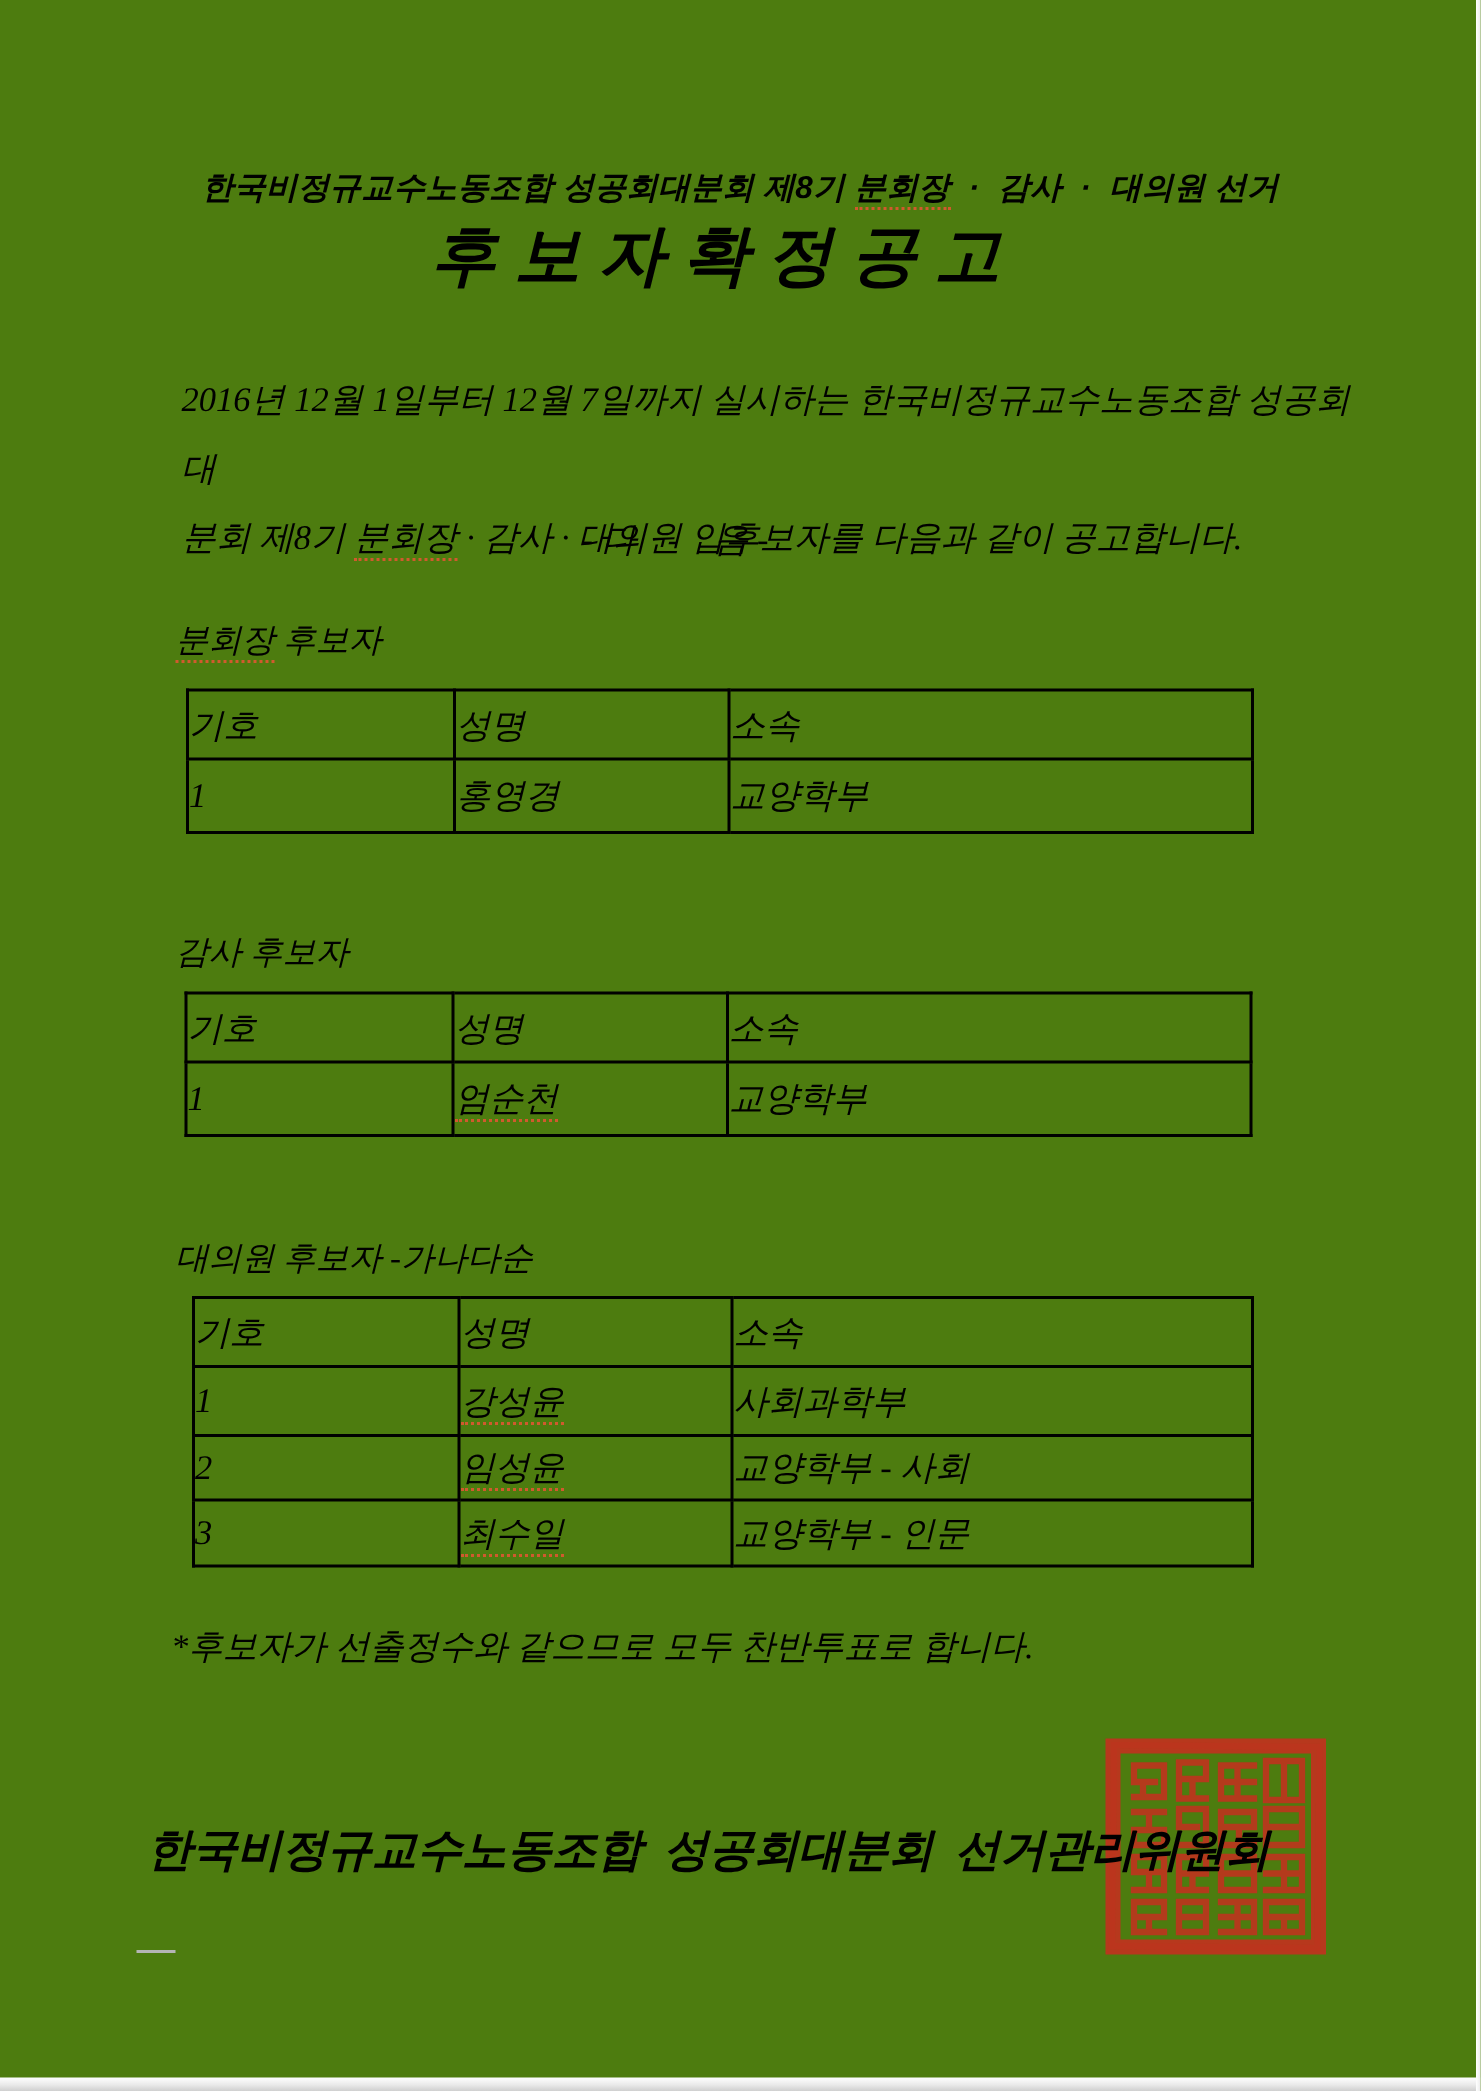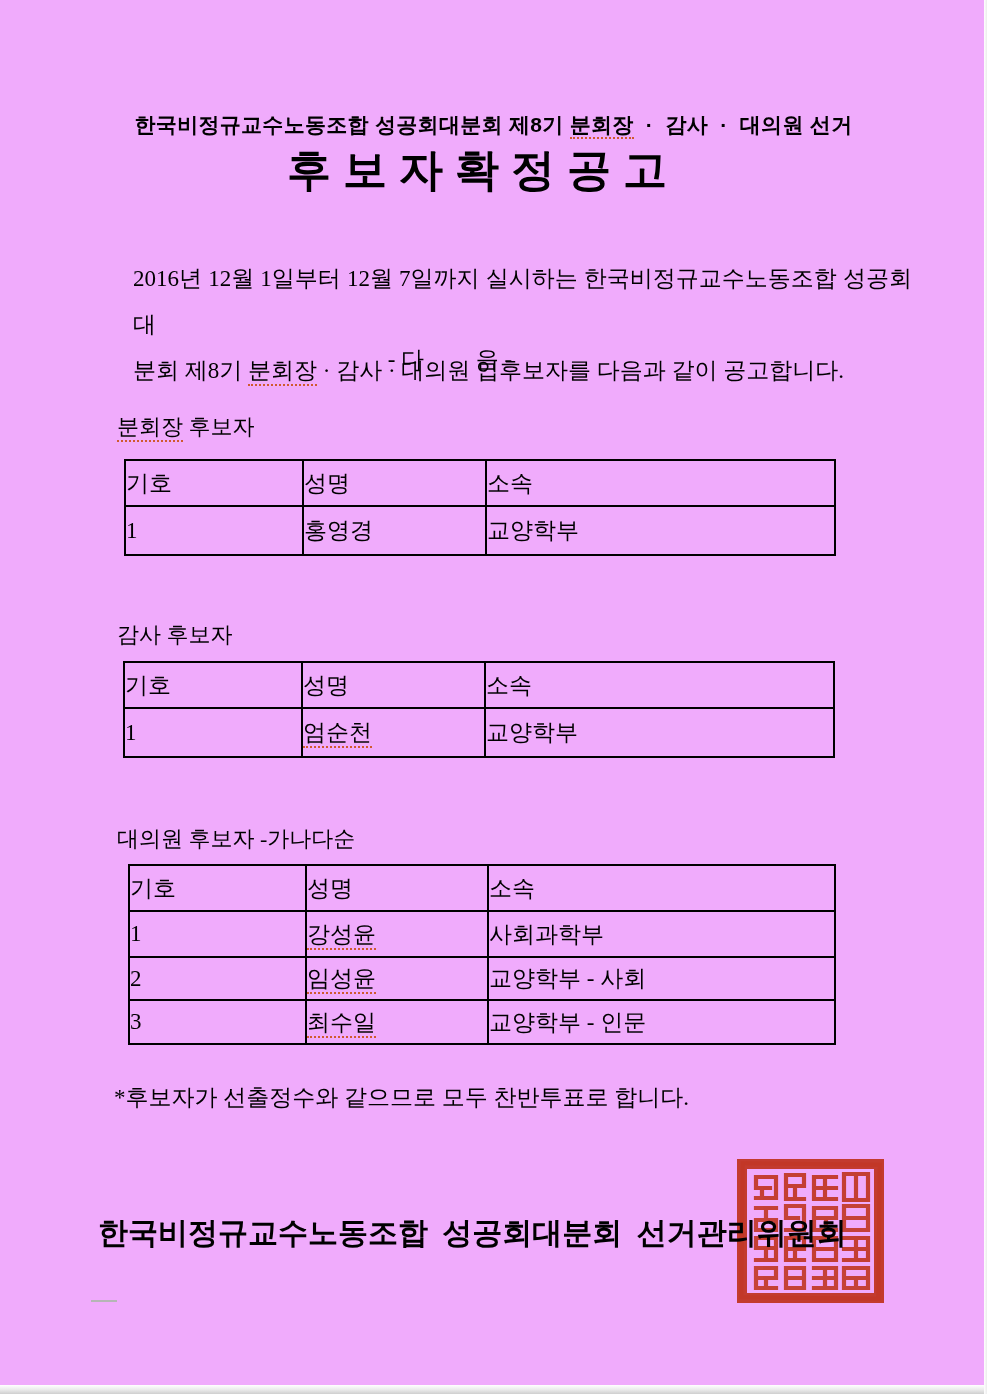--- a/index.html
+++ b/index.html
@@ -1,37 +1,38 @@
 <!DOCTYPE html>
 <html><head>
 <meta charset="utf-8">
 <style>
   html,body { margin:0; padding:0; background:#ffffff; }
   .page {
-    position:relative; width:987px; height:1394px; background:#f0abfc;
+    position:relative; width:987px; height:1394px; background:#4d7c0f;
     font-family:"Liberation Serif","DejaVu Serif",serif; color:#000000;
     overflow:hidden;
+    font-style:italic;
   }
   
   .edge-bottom { position:absolute; left:0; bottom:0; width:987px; height:9px;
     background:linear-gradient(to bottom,#ffffff 0%,#e9e9e9 55%,#cfcfcf 100%); }
   .edge-right { position:absolute; top:0; right:0; width:3px; height:1394px;
     background:linear-gradient(to right,#ffffff,#ececec); }
 
   .subtitle {
     position:absolute; top:111px; left:0; width:987px; text-align:center;
     font-family:"Liberation Sans","DejaVu Sans",sans-serif; font-weight:800;
     font-size:21px; white-space:pre; letter-spacing:.3px;
   }
   .doc-title {
     position:absolute; top:141px; left:0; width:954px; margin:0; text-align:center;
     font-family:"Liberation Sans","DejaVu Sans",sans-serif; font-weight:900;
     font-size:44px; letter-spacing:12px; padding-left:12px; box-sizing:border-box;
   }
-  .intro { position:absolute; top:240px; left:117px; width:779px; margin:16px;
+  .intro { position:absolute; top:240px; left:117px; width:779px; margin:4px;
     font-size:23px; line-height:46px; }
   .intro .l1 { display:block; text-align:justify; text-align-last:justify; }
   .intro .l2 { display:block; white-space:pre; }
   .daum { position:absolute; top:344px; left:0; width:900px; text-align:center;
     font-size:23px; white-space:pre; }
 
   .seclabel { position:absolute; font-size:22px; white-space:pre; }
 
   .ctable { position:absolute; border-collapse:collapse; table-layout:fixed;
     font-size:23px; text-align:left; }

